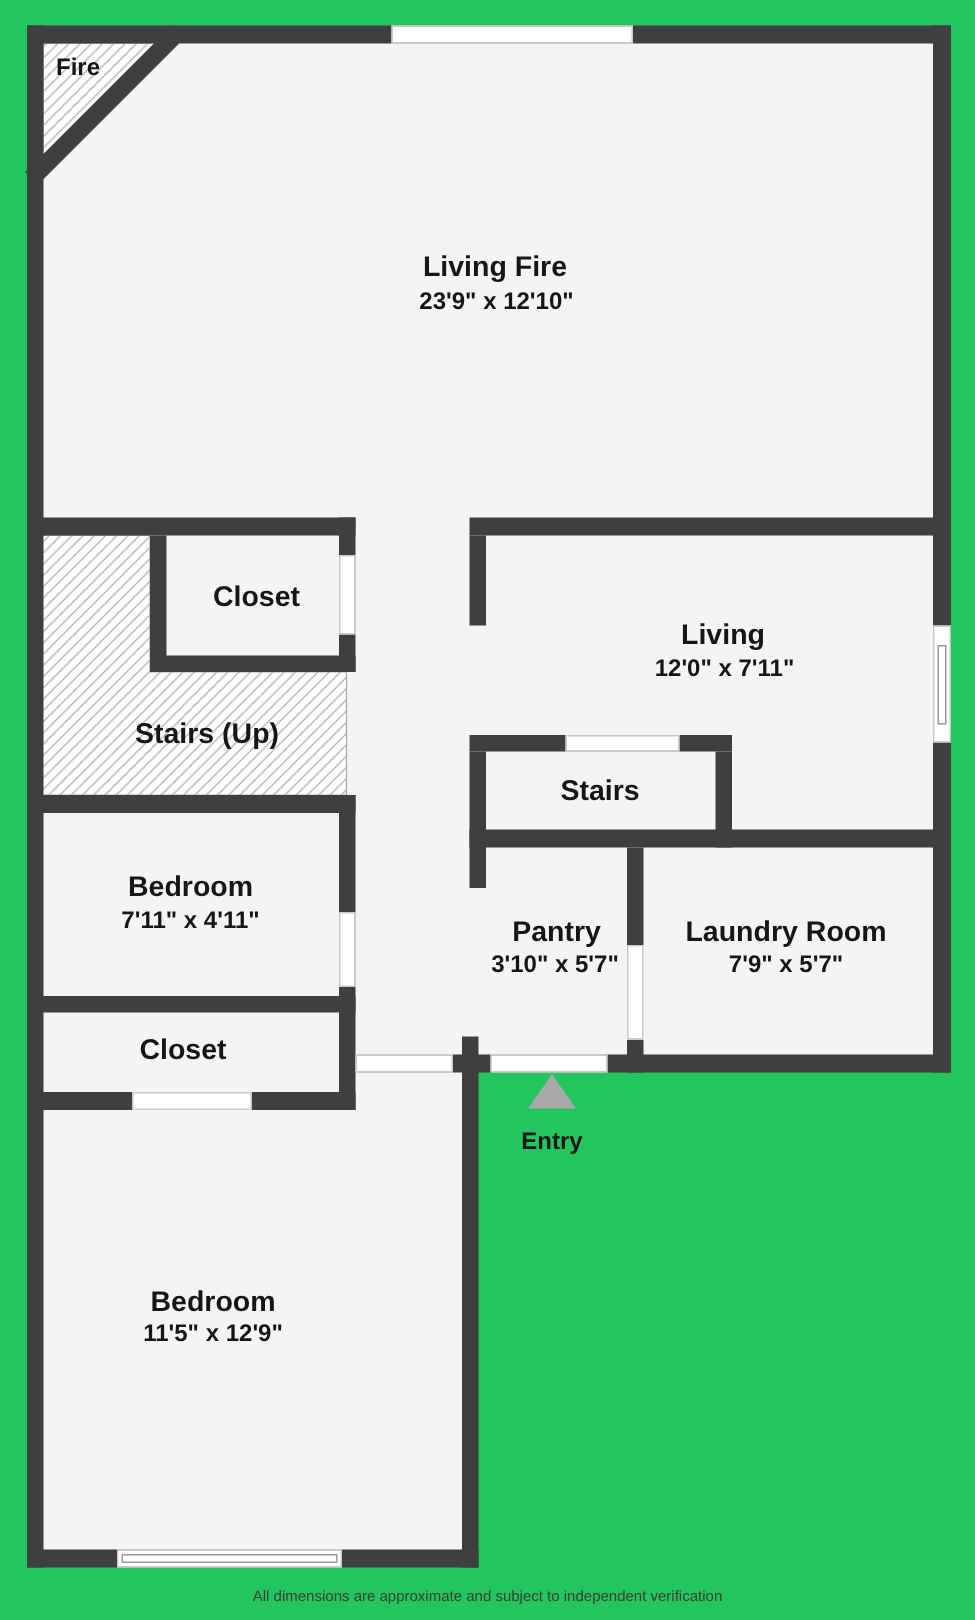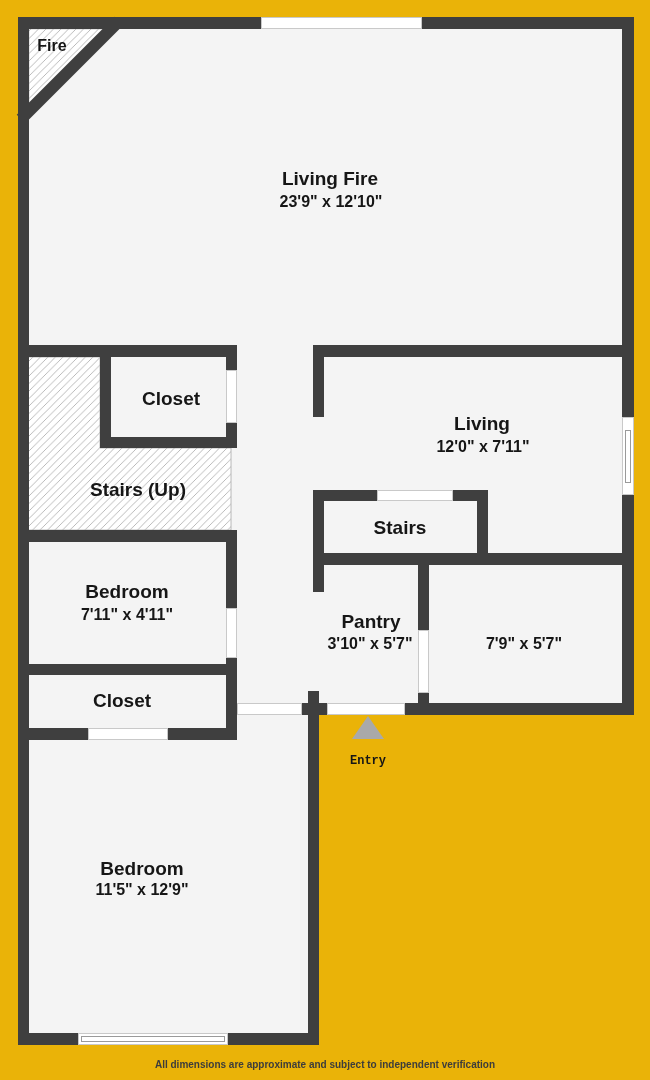--- a/index.html
+++ b/index.html
@@ -1,35 +1,35 @@
 <!DOCTYPE html>
 <html><head>
 <meta charset="utf-8">
 <style>
   html,body{margin:0;padding:0;background:#ffffff;}
   .stage{
-    position:relative;width:650px;height:1080px;background:#eab308;
+    position:relative;width:650px;height:1080px;background:#22c55e;
     font-family:"Liberation Sans","DejaVu Sans",sans-serif;overflow:hidden;
   }
   .floor{position:absolute;background:#f4f4f4;}
   .wall{position:absolute;background:#3f3f3f;}
   .open{position:absolute;background:#ffffff;border:1px solid #c9c9c9;box-sizing:border-box;}
   .pane{position:absolute;background:#ffffff;border:1px solid #9a9a9a;box-sizing:border-box;}
   .gfx{position:absolute;left:0;top:0;pointer-events:none;}
   .lbl{
     position:absolute;transform:translate(-50%,-50%);
     font-weight:700;color:#161616;white-space:nowrap;line-height:1.15;
   }
   .name{font-size:19px;}
   .dims{font-size:16px;}
   .fire{font-size:16px;}
-  .entry{font-size:12px;font-family:Liberation Mono, monospace;}
+  .entry{font-size:16px;}
   .footer{
     position:absolute;left:0;right:0;top:1059px;text-align:center;
-    font-size:10px;font-weight:700;color:#3c3c3c;
+    font-size:10px;font-weight:400;color:#3c3c3c;
   }
 </style>
 </head>
 <body>
 
 <div class="stage">
 
   <div class="floor" style="left:23px;top:23px;width:606px;height:687px"></div>
   <div class="floor" style="left:23px;top:660px;width:290px;height:379px"></div>
 
@@ -101,20 +101,21 @@
   <div class="lbl name" style="left:138px;top:490px">Stairs (Up)</div>
 
   <div class="lbl name" style="left:400px;top:528px">Stairs</div>
 
   <div class="lbl name" style="left:127px;top:592px">Bedroom</div>
   <div class="lbl dims" style="left:127px;top:615px">7'11" x 4'11"</div>
 
   <div class="lbl name" style="left:371px;top:622px">Pantry</div>
   <div class="lbl dims" style="left:370px;top:644px">3'10" x 5'7"</div>
 
+  <div class="lbl name" style="left:524px;top:622px">Laundry Room</div>
   <div class="lbl dims" style="left:524px;top:644px">7'9" x 5'7"</div>
 
   <div class="lbl name" style="left:122px;top:701px">Closet</div>
 
   <div class="lbl entry" style="left:368px;top:762px">Entry</div>
 
   <div class="lbl name" style="left:142px;top:869px">Bedroom</div>
   <div class="lbl dims" style="left:142px;top:890px">11'5" x 12'9"</div>
 
   <div class="footer">All dimensions are approximate and subject to independent verification</div>

